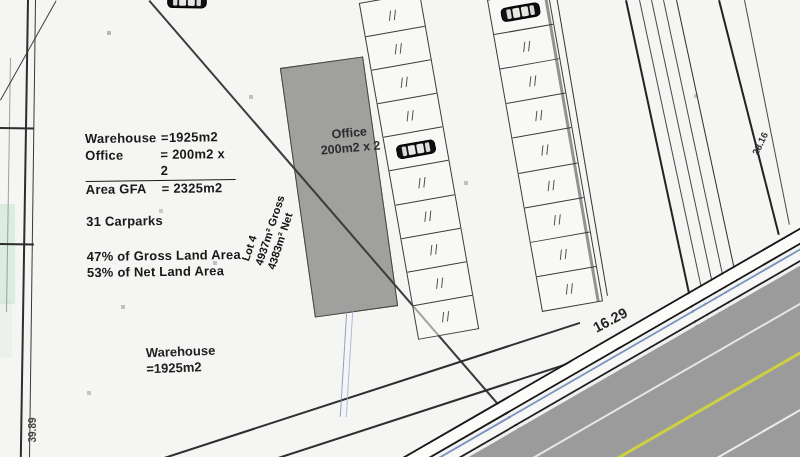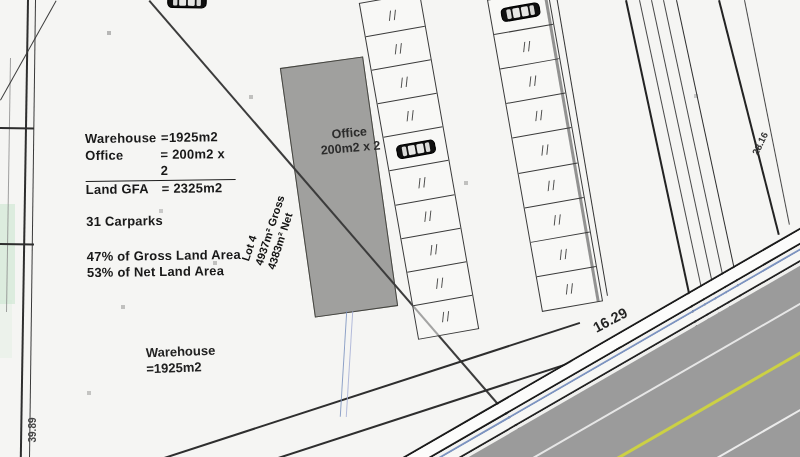--- a/index.html
+++ b/index.html
@@ -213,21 +213,21 @@
 <div class="gfa">
   <div class="gfa-row">
     <span class="gfa-label">Warehouse</span>
     <span class="gfa-value">=1925m2</span>
   </div>
   <div class="gfa-row gfa-underline">
     <span class="gfa-label">Office</span>
     <span class="gfa-value">= 200m2 x 2</span>
   </div>
   <div class="gfa-row">
-    <span class="gfa-label">Land GFA</span>
+    <span class="gfa-label">Area GFA</span>
     <span class="gfa-value">= 2325m2</span>
   </div>
   <div class="note" style="margin-top:16px;">31 Carparks</div>
   <div class="note" style="margin-top:18px;">47% of Gross Land Area</div>
   <div class="note">53% of Net Land Area</div>
 </div>
 
 <div class="office-label">
   <div>Office</div>
   <div>200m2 x 2</div>

